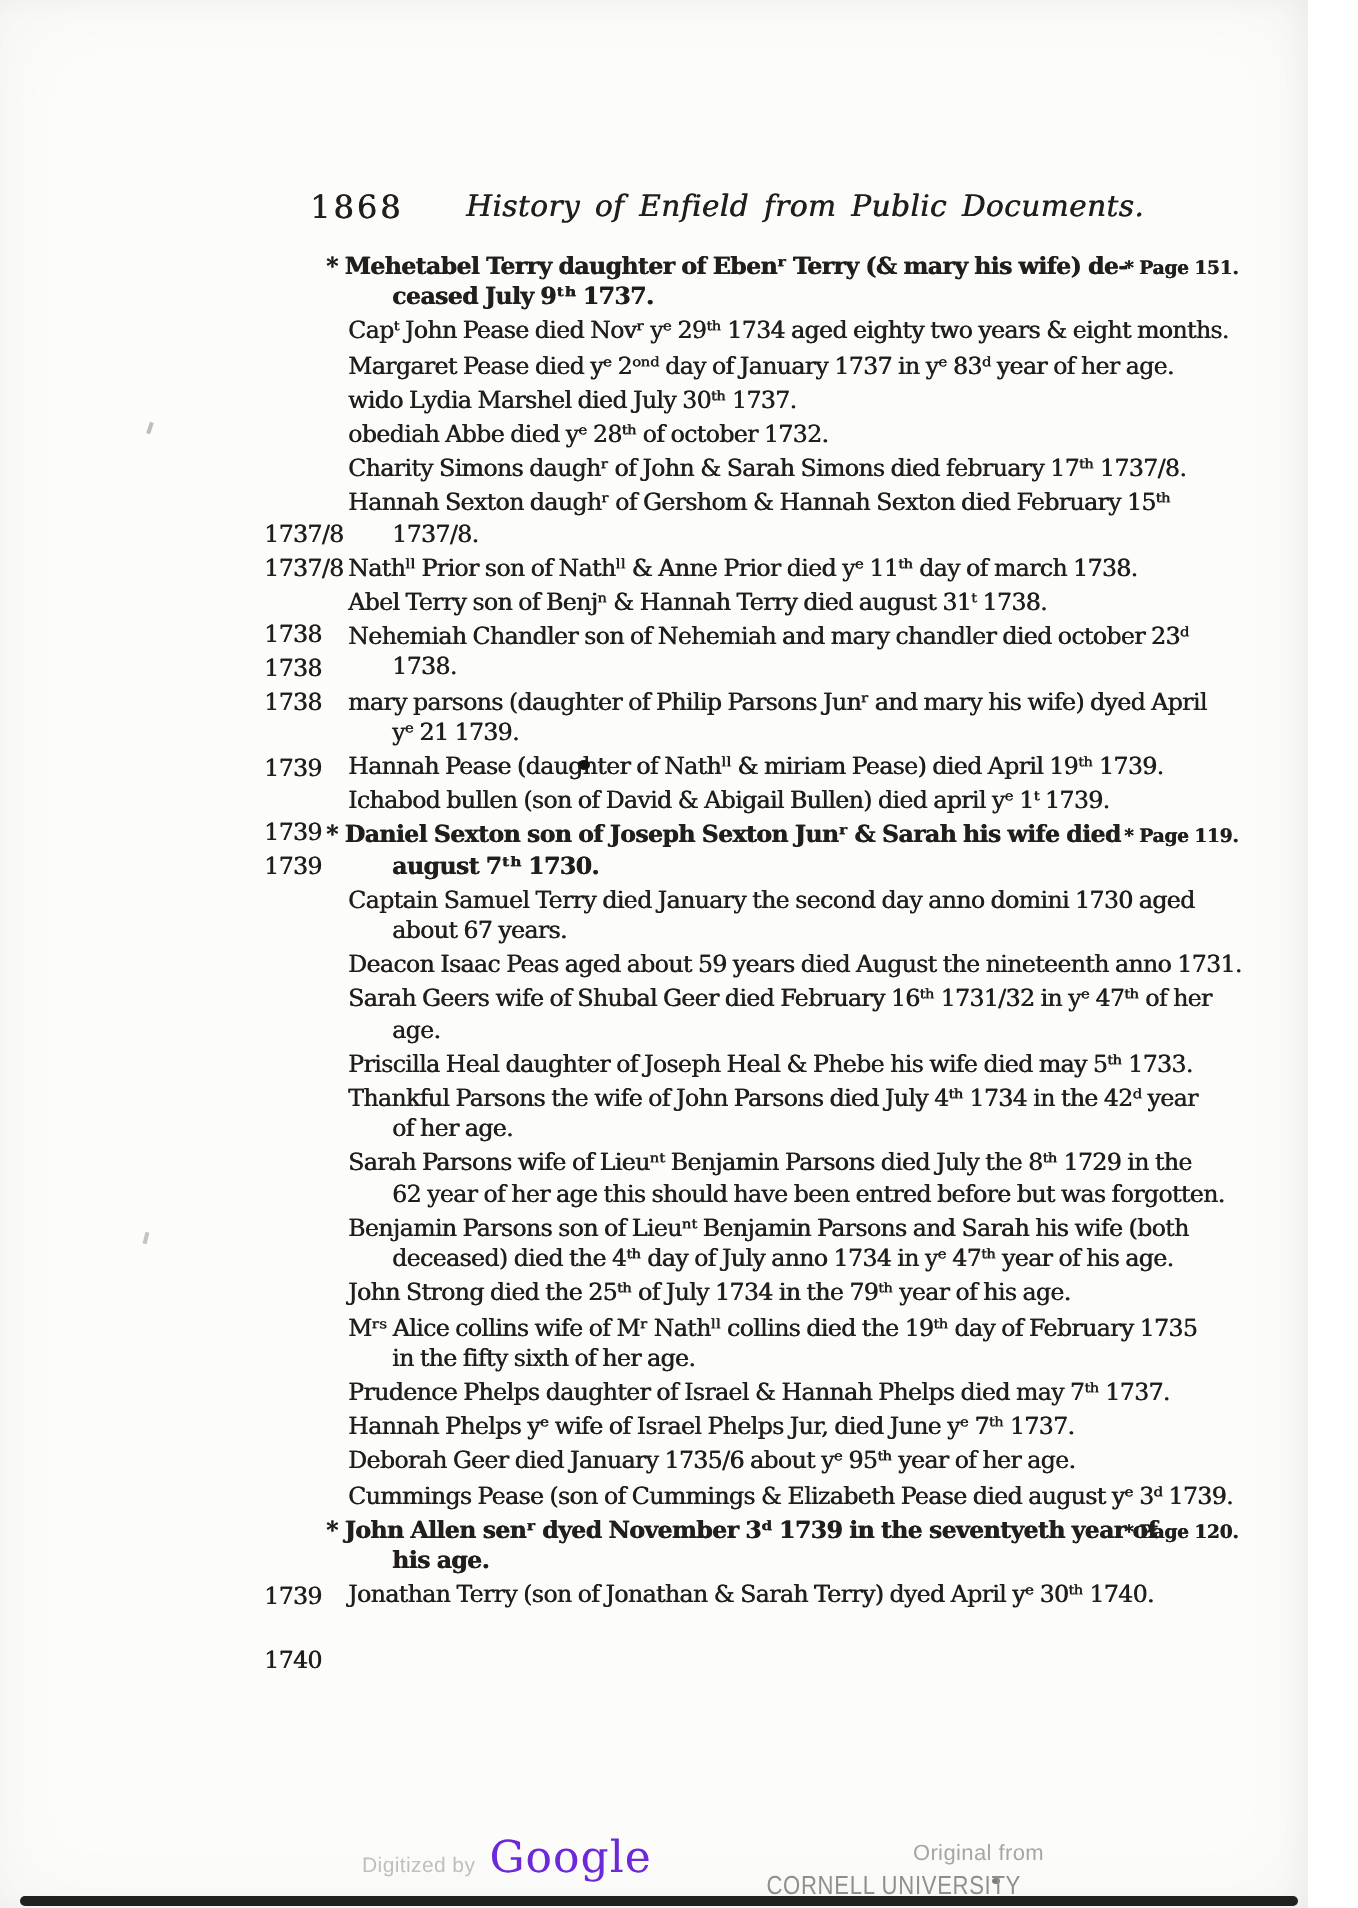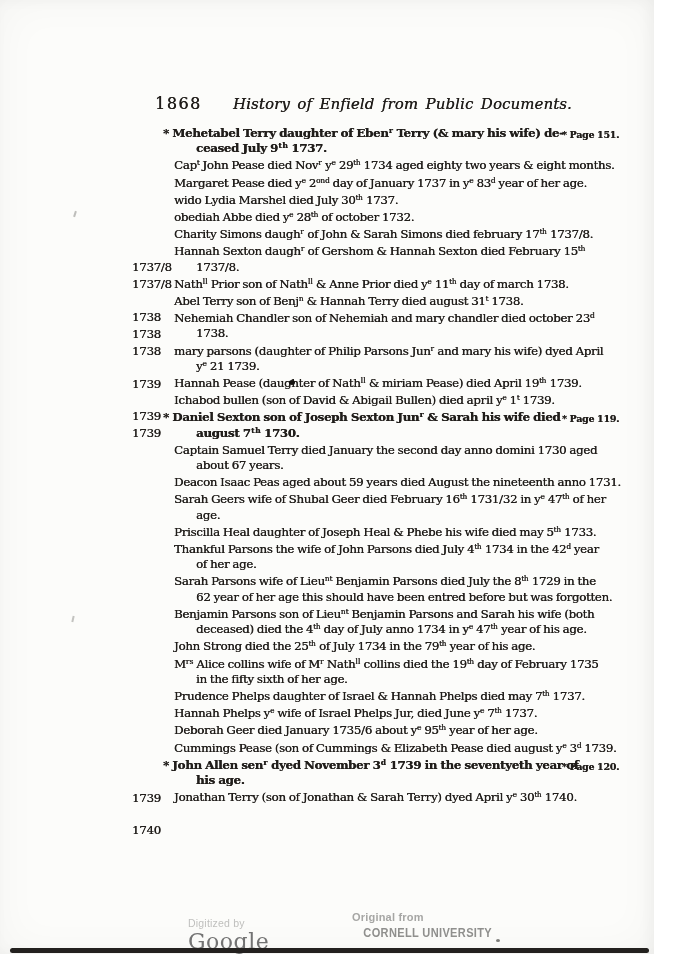--- a/index.html
+++ b/index.html
@@ -16,24 +16,24 @@
   .entry .date{position:absolute;left:0;top:0;white-space:nowrap;margin-top:33px;}
   .entry .body{padding-left:22px;text-indent:-22px;white-space:nowrap;}
   .entry.star .body{text-indent:-33px;font-weight:bold;}
   .entry .note{position:absolute;left:430px;top:1px;white-space:nowrap;font-size:9.3px;font-weight:700;letter-spacing:-0.1px;}
   .ink-blot{position:absolute;left:289px;top:380px;width:6px;height:5px;background:#141210;border-radius:50%;}
   .speck{position:absolute;background:#8a8a86;}
   .speck.s1{left:74px;top:211px;width:2px;height:6px;transform:rotate(18deg);opacity:.55;}
   .speck.s2{left:72px;top:616px;width:2px;height:6px;transform:rotate(14deg);opacity:.5;}
   .speck.s3{left:496px;top:939px;width:4px;height:3px;border-radius:50%;opacity:.8;background:#5e5e5a;}
   .footer{position:absolute;left:0;top:905px;right:0;height:45px;font-family:"Liberation Sans","DejaVu Sans",sans-serif;}
-  .digitized{position:absolute;left:181px;top:12px;display:flex;align-items:baseline;color:#bfbfbd;flex-direction:column;}
+  .digitized{position:absolute;left:181px;top:12px;display:flex;align-items:baseline;color:#bfbfbd;}
   .digitized .label{font-size:10.5px;letter-spacing:0.2px;}
-  .google{font-family:"DejaVu Serif",serif;font-size:22px;color:#737373;margin-left:7px;letter-spacing:0.5px;font-weight:400;}
-  .original{position:absolute;left:352px;top:6px;width:170px;text-align:left;font-weight:bold;}
+  .google{font-family:"DejaVu Serif",serif;font-size:22px;color:#6d28d9;margin-left:7px;letter-spacing:0.5px;font-weight:400;}
+  .original{position:absolute;left:352px;top:16px;width:170px;text-align:right;}
   .original .from{font-size:11px;color:#a6a6a4;letter-spacing:0.2px;}
   .cornell{display:inline-block;font-size:13px;color:#8f8f8d;letter-spacing:0.4px;transform:scaleX(0.85);transform-origin:center;margin-top:2px;white-space:nowrap;}
   .bottom-bar{position:absolute;left:10px;right:5px;bottom:1px;height:5px;background:#23211f;border-radius:3px;}
 </style>
 </head>
 <body>
 
 <div class="page">
 
   <div class="header">

